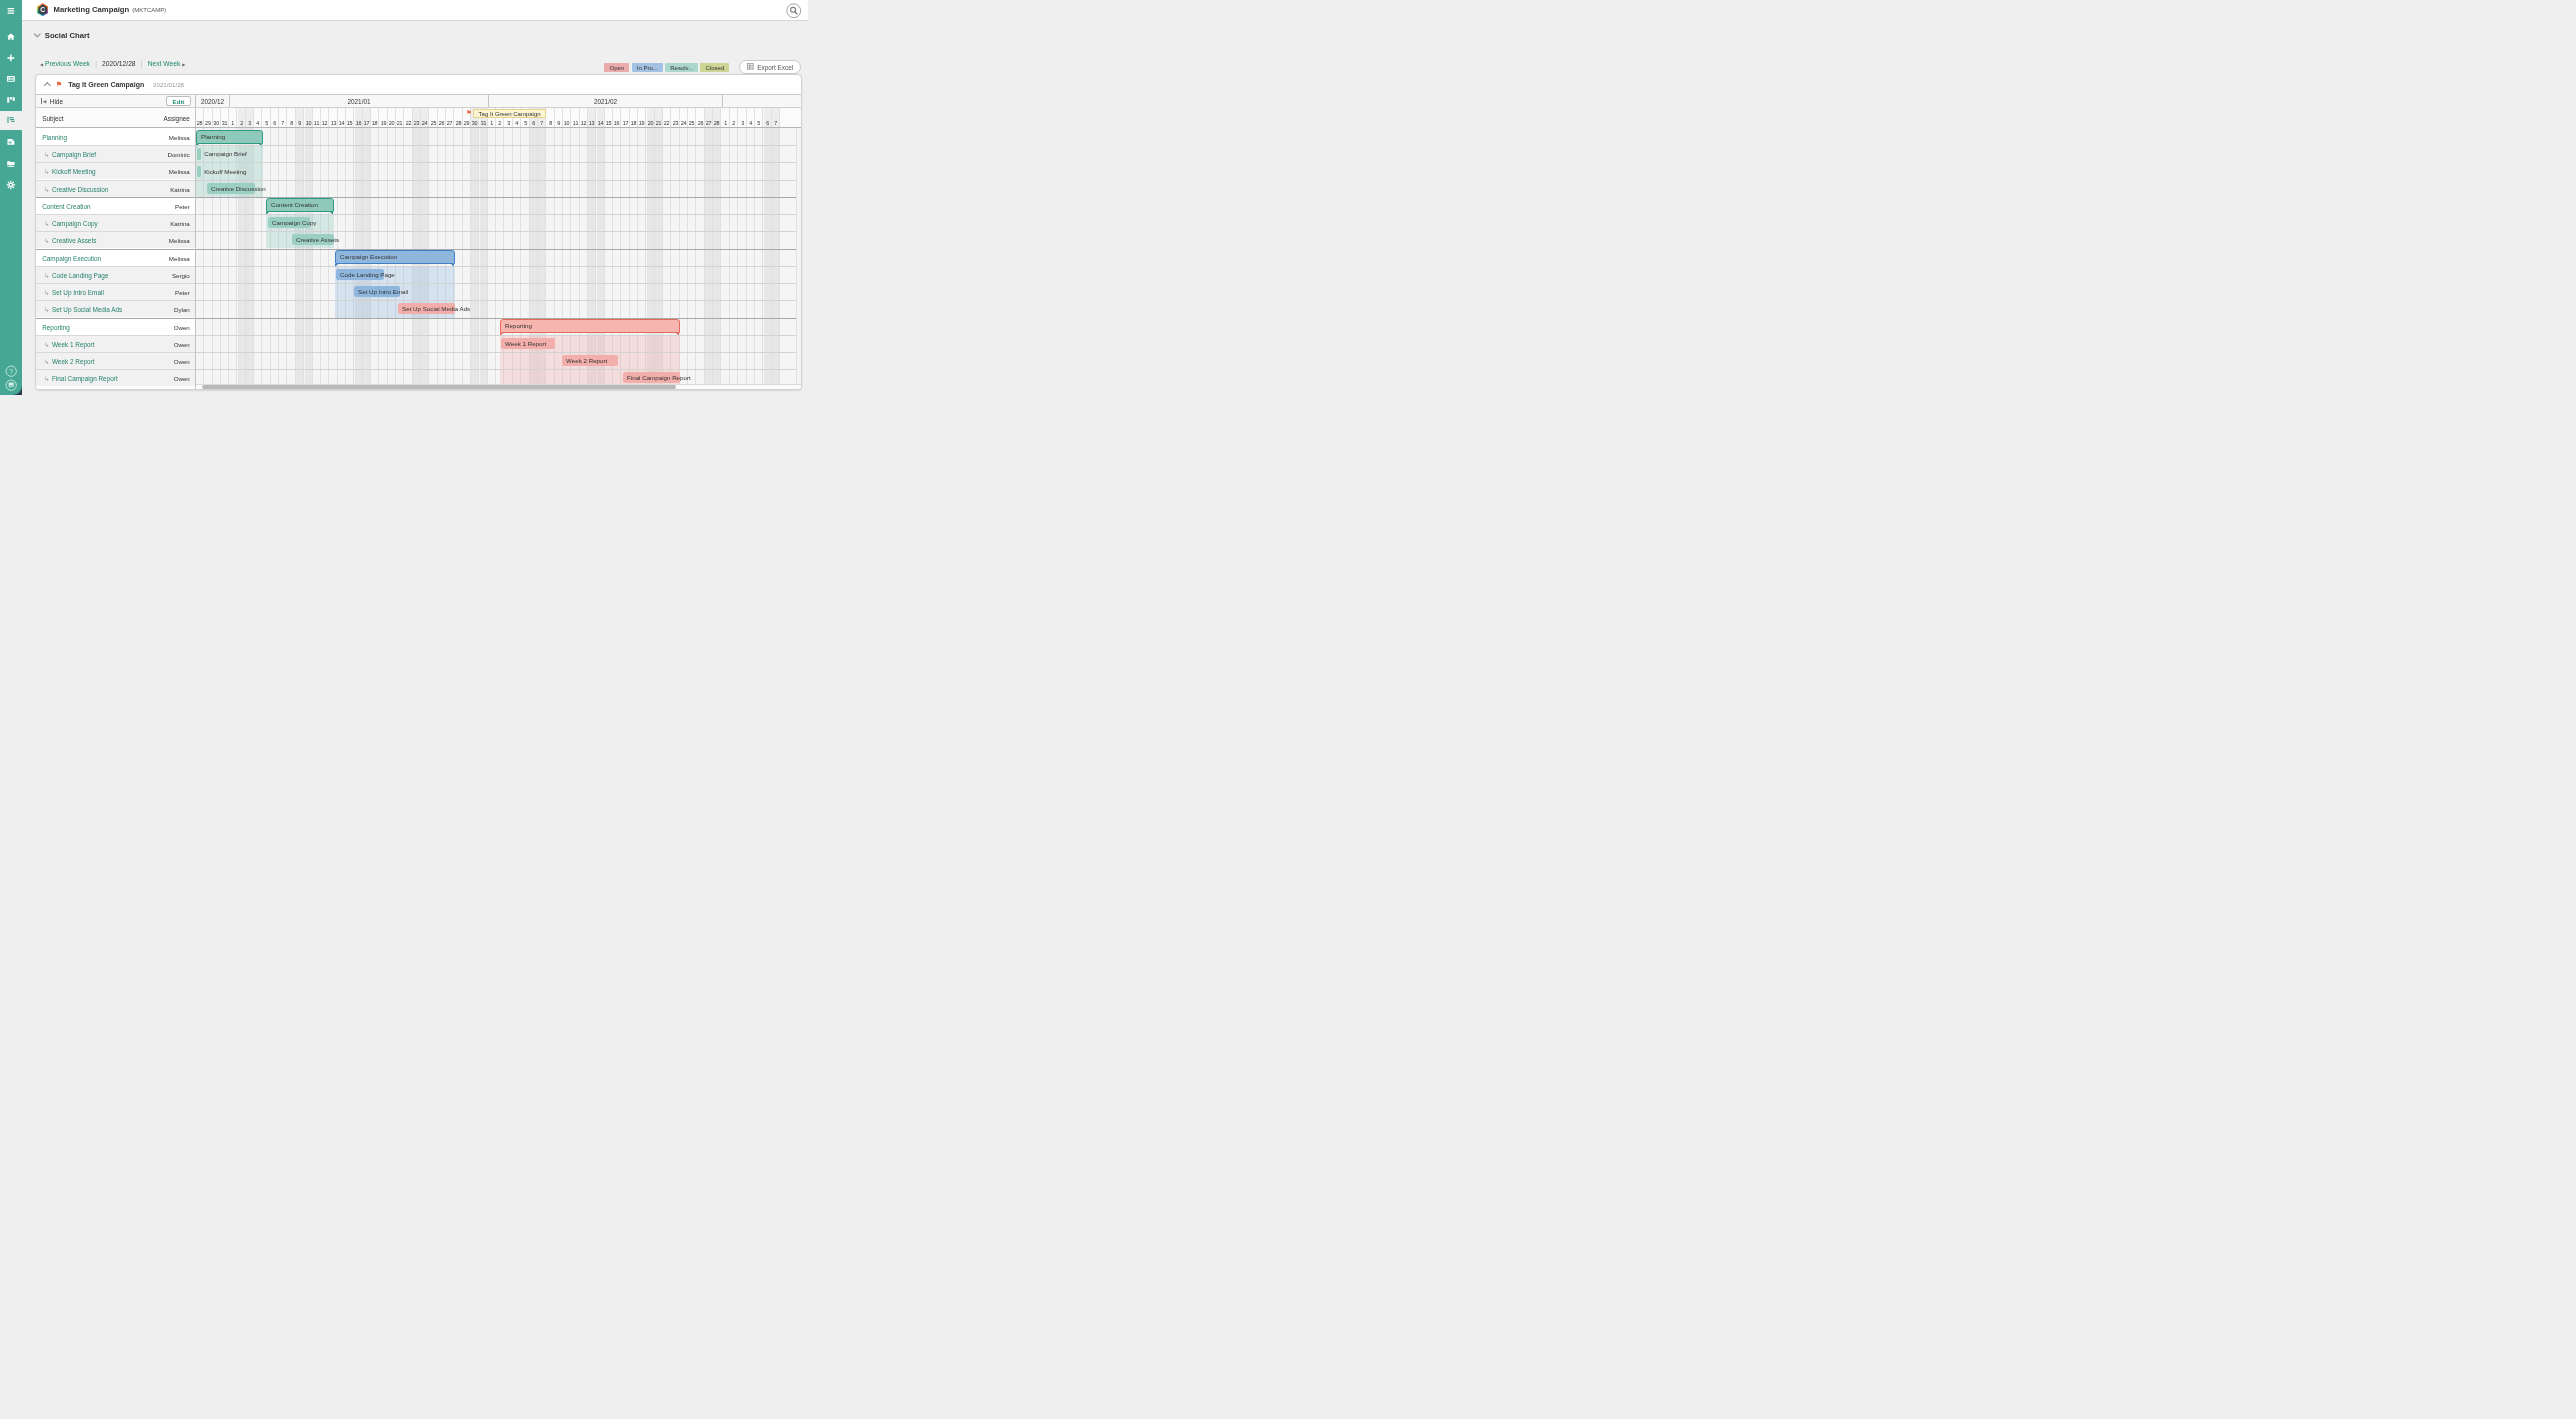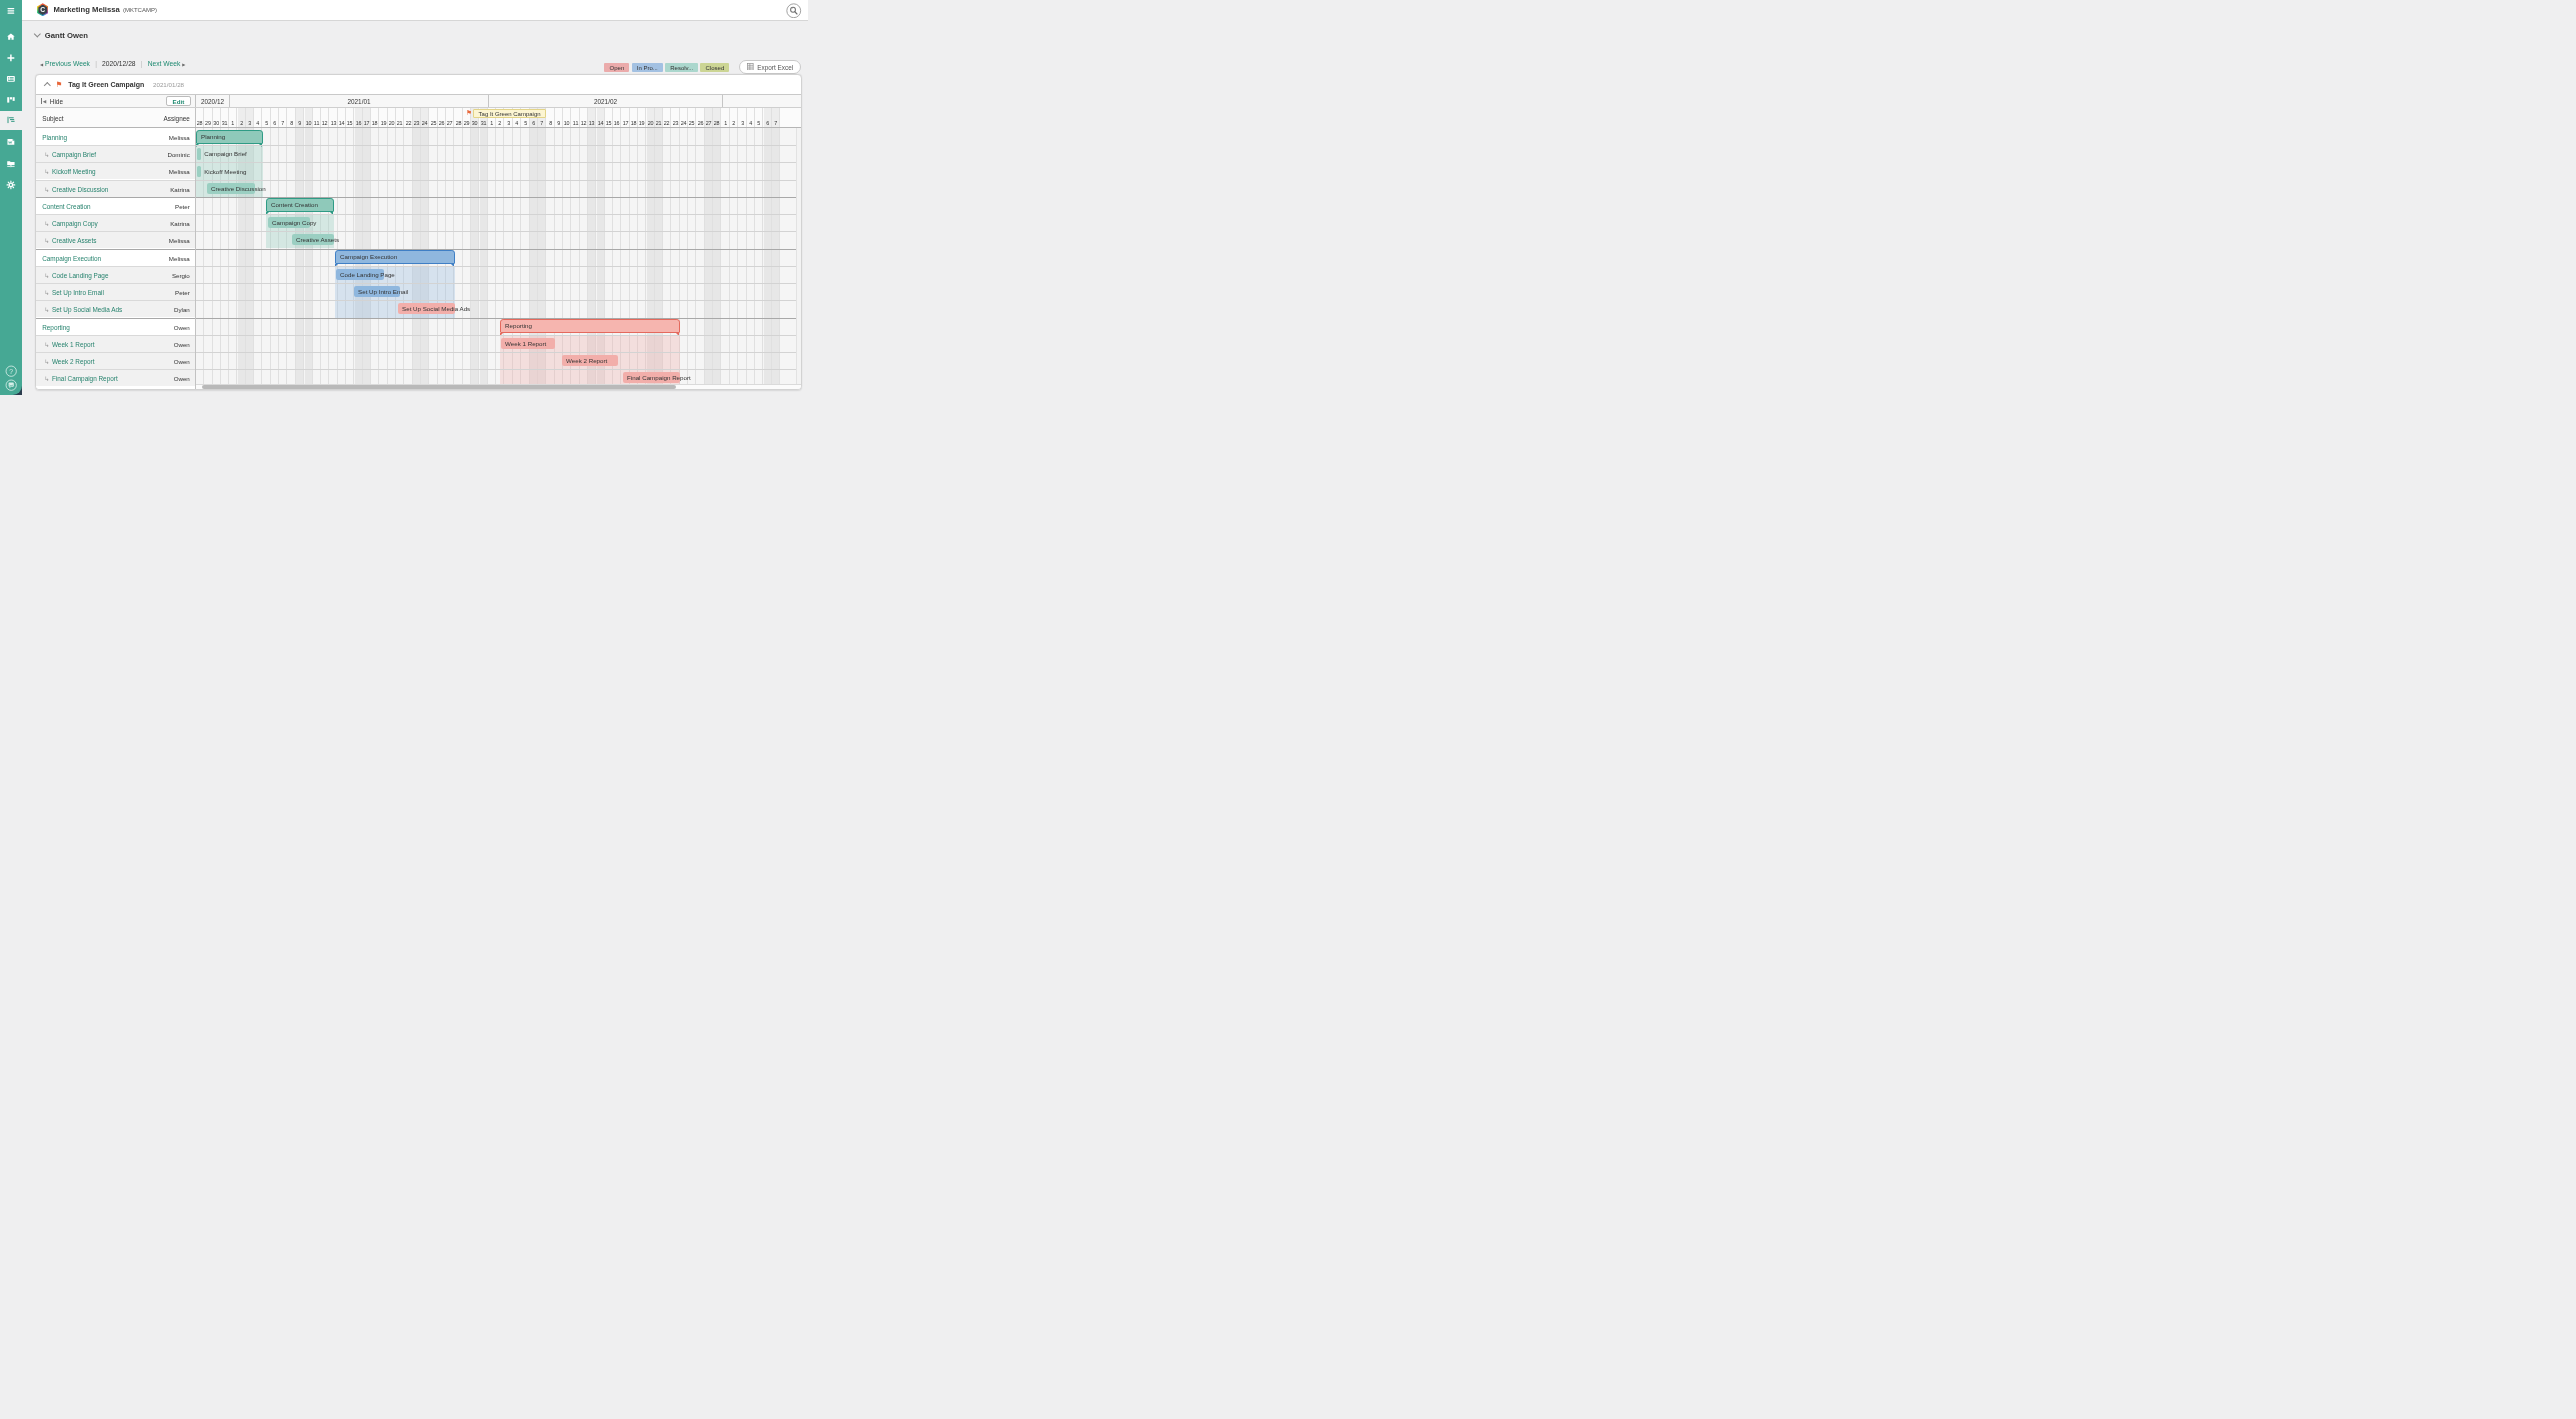--- a/index.html
+++ b/index.html
@@ -227,38 +227,38 @@
           <path d="M9.3 12.2c1.8 1.4 3.6 1.4 5.4 0" fill="none" stroke="#46a894" stroke-width="1.3" stroke-linecap="round"></path>
         </svg>
       </span>
     </div>
   </div>
 
 <div id="topbar">
   <div class="logo">
       <b>C</b>
     </div>
-  <span class="proj-title">Marketing Melissa</span>
+  <span class="proj-title">Marketing Campaign</span>
   <span class="proj-key">(MKTCAMP)</span>
   <div id="search-btn">
     <span>
       <svg viewBox="0 0 30 30">
           <circle cx="15" cy="15" r="13.4" fill="none" stroke="#9b9b9b" stroke-width="1.8"></circle>
           <circle cx="13.6" cy="13" r="4.7" fill="none" stroke="#6f6f6f" stroke-width="2"></circle>
           <line x1="17" y1="16.7" x2="21.2" y2="21.2" stroke="#6f6f6f" stroke-width="2.4" stroke-linecap="round"></line>
           <path d="M11.2 11.3 a3 3 0 0 1 1.8 -1.5" fill="none" stroke="#bbb" stroke-width="1.2" stroke-linecap="round"></path>
         </svg>
     </span>
   </div>
 </div>
 
 <div id="content">
   <div id="section-head">
     <span class="chev down"></span>
-    <span>Gantt Owen</span>
+    <span>Social Chart</span>
   </div>
 
   <div id="toolbar">
     <div class="tb-left">
       <span class="tb-link"><span class="tb-arrow">◀</span> <span>Previous Week</span></span>
       <span class="tb-sep">|</span>
       <span class="tb-date">2020/12/28</span>
       <span class="tb-sep">|</span>
       <span class="tb-link"><span>Next Week</span> <span class="tb-arrow">▶</span></span>
     </div>

